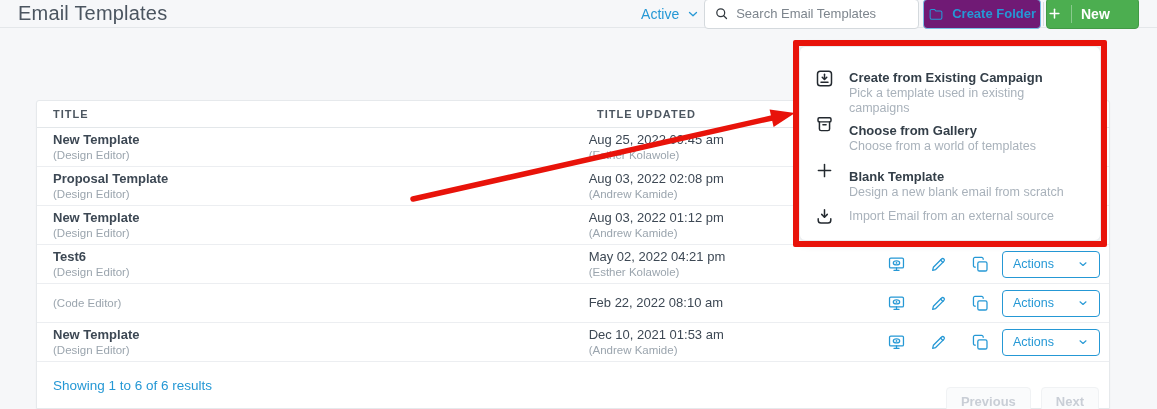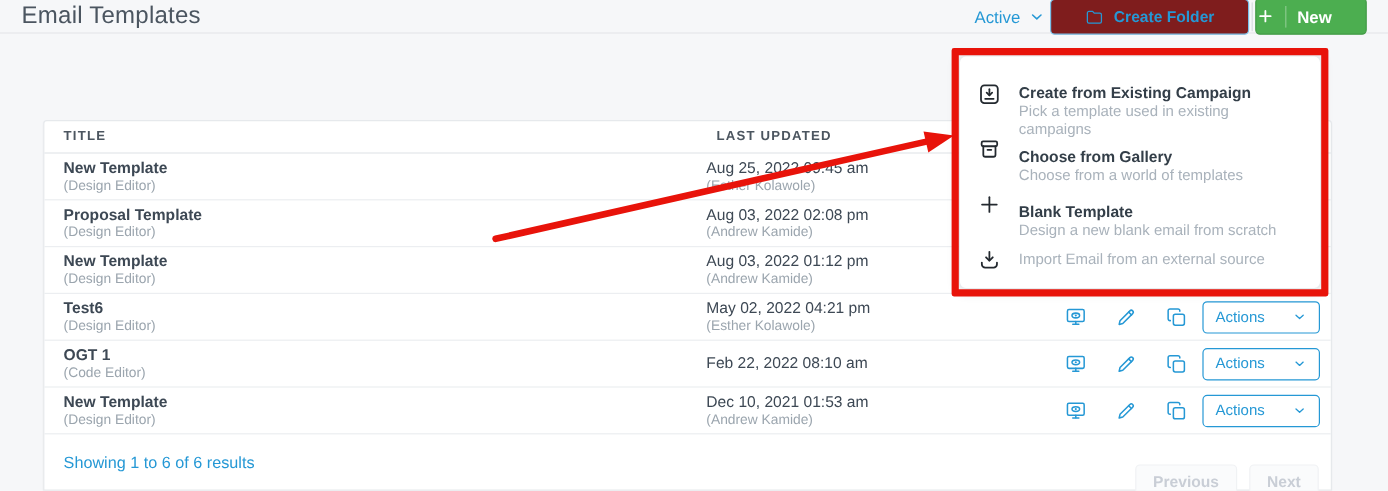--- a/index.html
+++ b/index.html
@@ -23,22 +23,22 @@
   .filter-dd { display:flex; align-items:center; gap:7px; color:#2598d5; font-size:14px; font-weight:500; cursor:pointer; }
   .filter-dd svg { width:14px; height:14px; stroke-width:2.2; }
   .searchbox {
     width:215px; height:30px; background:#fff; border:1px solid #d4d9dd; border-radius:4px;
     display:flex; align-items:center; padding:0 9px; gap:7px;
   }
   .searchbox svg { width:15px; height:15px; color:#32393f; stroke-width:2; flex:none; }
   .searchbox input { border:none; outline:none; width:100%; font-size:13px; color:#3d4854; background:transparent; font-family:"Liberation Sans", sans-serif; }
   .searchbox input::placeholder { color:#7d858d; }
   .btn-create-folder {
-    height:30px; display:flex; align-items:center; gap:8px; padding:0 28px;
-    background:#7f1d1d; border:1px solid #79c0e8; border-radius:4px;
+    height:30px; display:flex; align-items:center; gap:8px; padding:0 4px;
+    background:#701a75; border:1px solid #79c0e8; border-radius:4px;
     color:#2598d5; font-size:13px; font-weight:600; cursor:pointer; font-family:inherit;
   }
   .btn-create-folder svg { width:16px; height:16px; }
   .vert-divider { width:1px; height:24px; background:#d8dce0; margin:0 -2px; }
   .btn-new {
     height:31px; width:93px; display:flex; align-items:center; justify-content:flex-start; gap:9px;
     background:#4cae50; border:1px solid #429a46; border-radius:4px;
     color:#fff; font-size:14px; font-weight:700; cursor:pointer; font-family:inherit;
   }
   .btn-new svg { width:15px; height:15px; stroke-width:2.4; }
@@ -150,41 +150,47 @@
 
 <header class="topbar">
   <h1 class="page-title">Email Templates</h1>
   <div class="topbar-right">
     <div class="filter-dd">
       <span>Active</span>
       <svg class="ic">
           <use href="#sym-chevron"></use>
         </svg>
     </div>
+    <div class="searchbox">
+      <svg class="ic">
+          <use href="#sym-search"></use>
+        </svg>
+      <input type="text" placeholder="Search Email Templates" style="">
+    </div>
     <button class="btn-create-folder">
       <svg class="ic">
           <use href="#sym-folder"></use>
         </svg>
       <span>Create Folder</span>
     </button>
     <div class="vert-divider"></div>
     <button class="btn-new">
       <svg class="ic">
           <use href="#sym-plus"></use>
         </svg>
       <span class="new-sep"></span>
       <span>New</span>
     </button>
   </div>
 </header>
 
 <section class="card">
   <div class="thead">
     <div class="th th-title">TITLE</div>
-    <div class="th">LAST UPDATED</div>
+    <div class="th">TITLE UPDATED</div>
   </div>
 
   <div class="trow">
     <div class="cell-title">
       <div class="row-title">New Template</div>
       <div class="row-sub">(Design Editor)</div>
     </div>
     <div class="cell-updated">
       <div class="row-date">Aug 25, 2022 09:45 am</div>
       <div class="row-sub">(Esther Kolawole)</div>
@@ -311,21 +317,20 @@
           <span>Actions</span>
           <svg class="ic">
             <use href="#sym-chevron"></use>
           </svg>
         </button>
     </div>
   </div>
 
   <div class="trow">
     <div class="cell-title">
-      <div class="row-title">OGT 1</div>
       <div class="row-sub">(Code Editor)</div>
     </div>
     <div class="cell-updated">
       <div class="row-date">Feb 22, 2022 08:10 am</div>
       <div class="row-sub"></div>
     </div>
     <div class="cell-actions">
       <button class="icon-btn">
           <svg class="ic">
             <use href="#sym-preview"></use>

